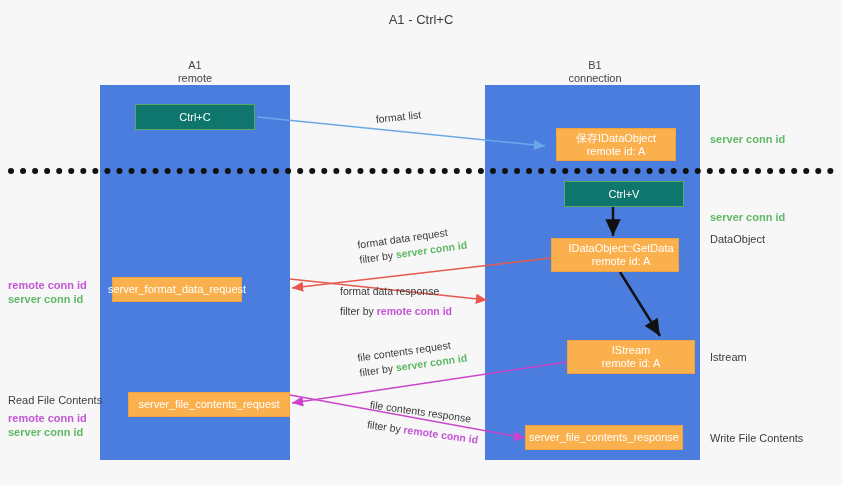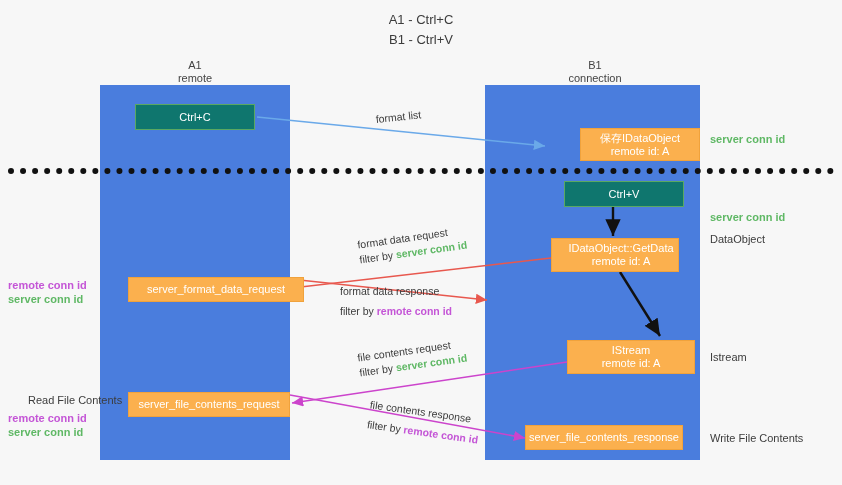--- a/index.html
+++ b/index.html
@@ -63,21 +63,20 @@
 
   svg.edges{position:absolute;left:0;top:0;width:842px;height:485px;overflow:visible;}
 </style>
 </head>
 <body>
 
 <div id="stage">
 
   <div class="abs title">
     <div>A1 - Ctrl+C</div>
-    <div>B1 - Ctrl+V</div>
   </div>
 
   <div class="abs lane-head" style="left:130px;top:59px;width:130px;">
     <div>A1</div>
     <div>remote</div>
   </div>
   <div class="abs lane-head" style="left:530px;top:59px;width:130px;">
     <div>B1</div>
     <div>connection</div>
   </div>
@@ -115,40 +114,40 @@
 
     <line x1="290" y1="395" x2="525" y2="438" stroke="#cc44cc" stroke-width="1.6" marker-end="url(#ah-mag)"></line>
   </svg>
 
   <div class="abs dashline"></div>
 
   <div class="abs box green" style="left:135px;top:104px;width:120px;height:26px;">
     <div>Ctrl+C</div>
   </div>
 
-  <div class="abs box orange" style="left:580px;top:128px;width:120px;height:33px;">
+  <div class="abs box orange" style="left:556px;top:128px;width:120px;height:33px;">
     <div>保存IDataObject</div>
     <div class="l2">remote id: A</div>
   </div>
 
   <div class="abs box green" style="left:553px;top:181px;width:120px;height:26px;margin-left:11px;">
     <div>Ctrl+V</div>
   </div>
 
   <div class="abs box orange" style="left:551px;top:238px;width:128px;height:34px;padding-left:12px;">
     <div>IDataObject::GetData</div>
     <div class="l2">remote id: A</div>
   </div>
 
   <div class="abs box orange" style="left:567px;top:340px;width:128px;height:34px;">
     <div>IStream</div>
     <div class="l2">remote id: A</div>
   </div>
 
-  <div class="abs box orange" style="left:128px;top:277px;width:176px;height:25px;">
+  <div class="abs box orange" style="left:112px;top:277px;width:130px;height:25px;">
     <div>server_format_data_request</div>
   </div>
 
 
   <div class="abs box orange" style="left:128px;top:392px;width:162px;height:25px;">
     <div>server_file_contents_request</div>
   </div>
 
   <div class="abs box orange" style="left:525px;top:425px;width:158px;height:25px;">
     <div>server_file_contents_response</div>
@@ -162,21 +161,21 @@
 
   <div class="abs ann plain" style="left:710px;top:350px;">Istream</div>
 
   <div class="abs ann plain" style="left:710px;top:431px;">Write File Contents</div>
 
   <div class="abs" style="left:8px;top:278px;">
     <div class="ann magenta-t">remote conn id</div>
     <div class="ann green-t">server conn id</div>
   </div>
 
-  <div class="abs ann plain" style="left:8px;top:393px;margin-left:20px;">Read File Contents</div>
+  <div class="abs ann plain" style="left:8px;top:393px;">Read File Contents</div>
 
   <div class="abs" style="left:8px;top:411px;">
     <div class="ann magenta-t">remote conn id</div>
     <div class="ann green-t">server conn id</div>
   </div>
 
   <div class="abs edge-lbl rot" style="left:375px;top:112px;transform:rotate(-6deg);">format list</div>
 
   <div class="abs rot" style="left:358px;top:230px;transform:rotate(-8deg);">
     <div class="edge-lbl">format data request</div>

